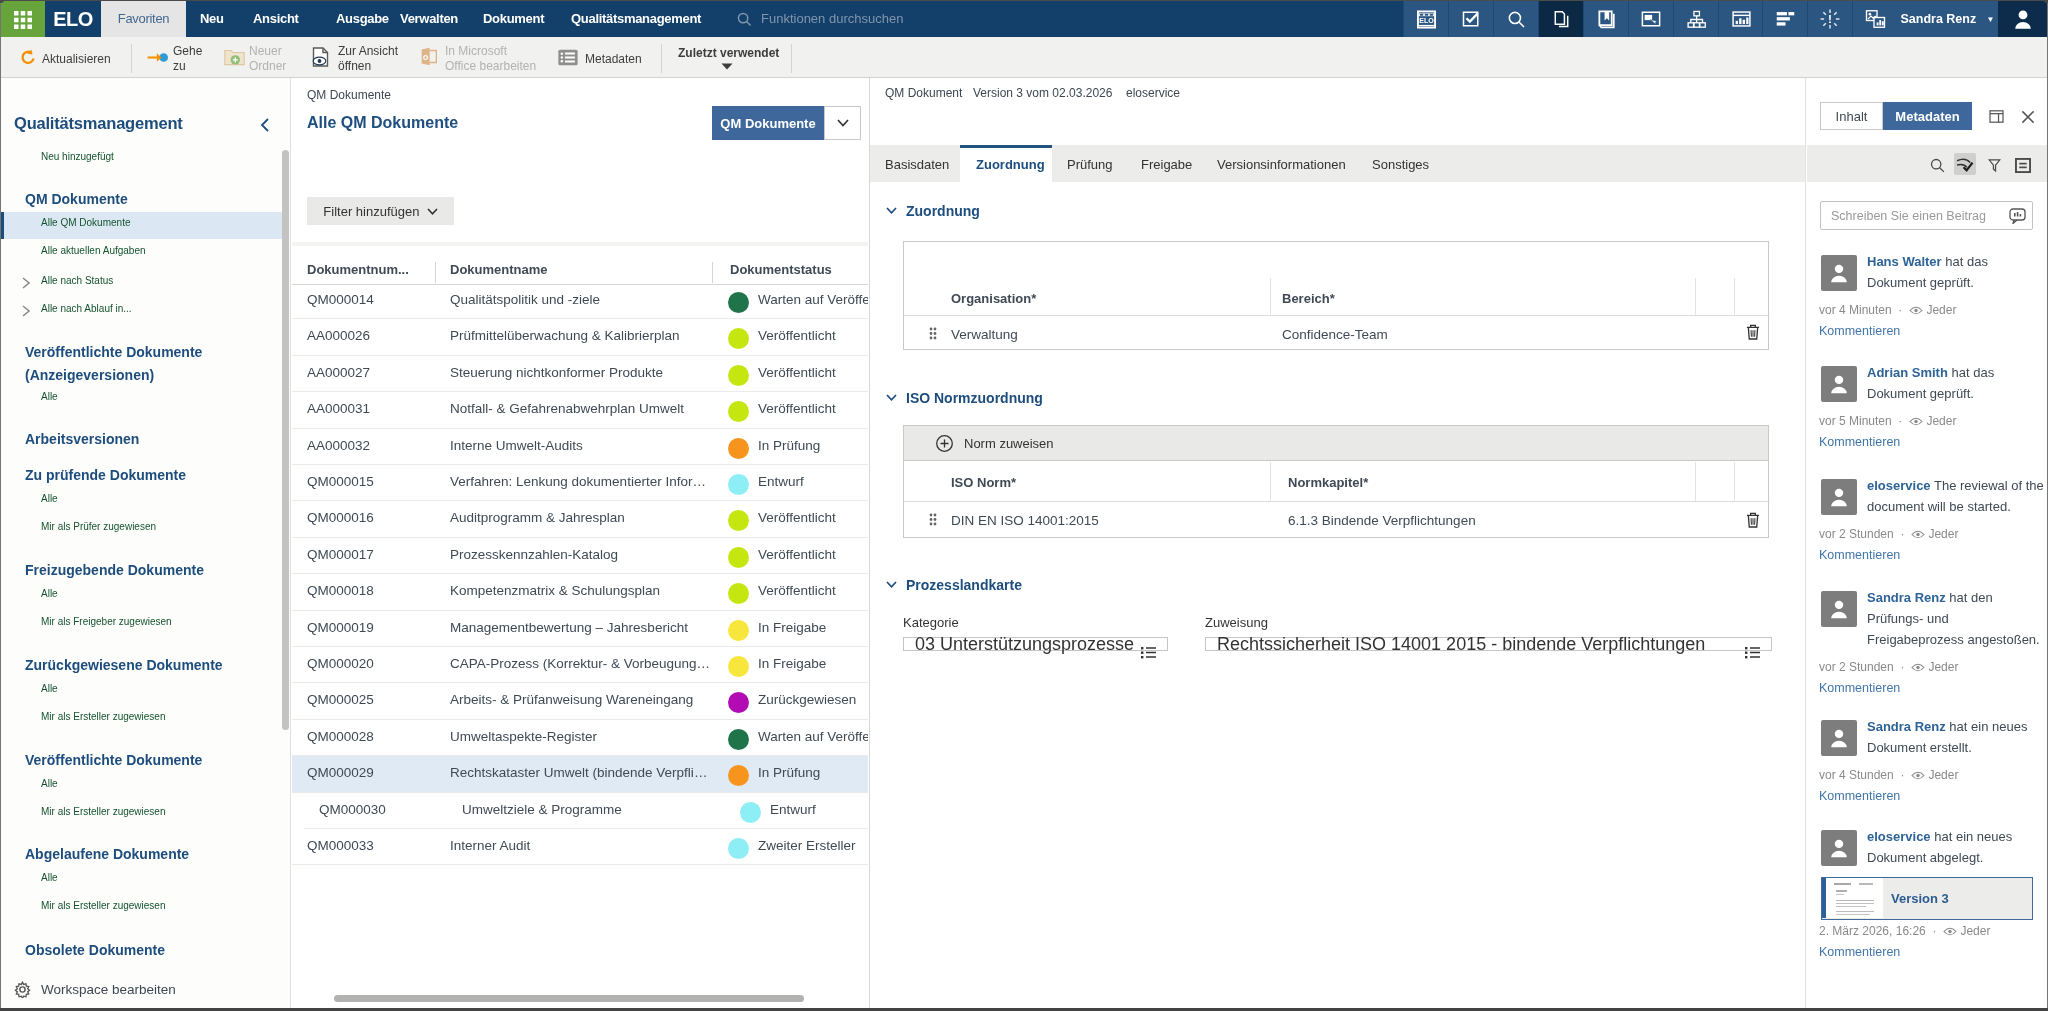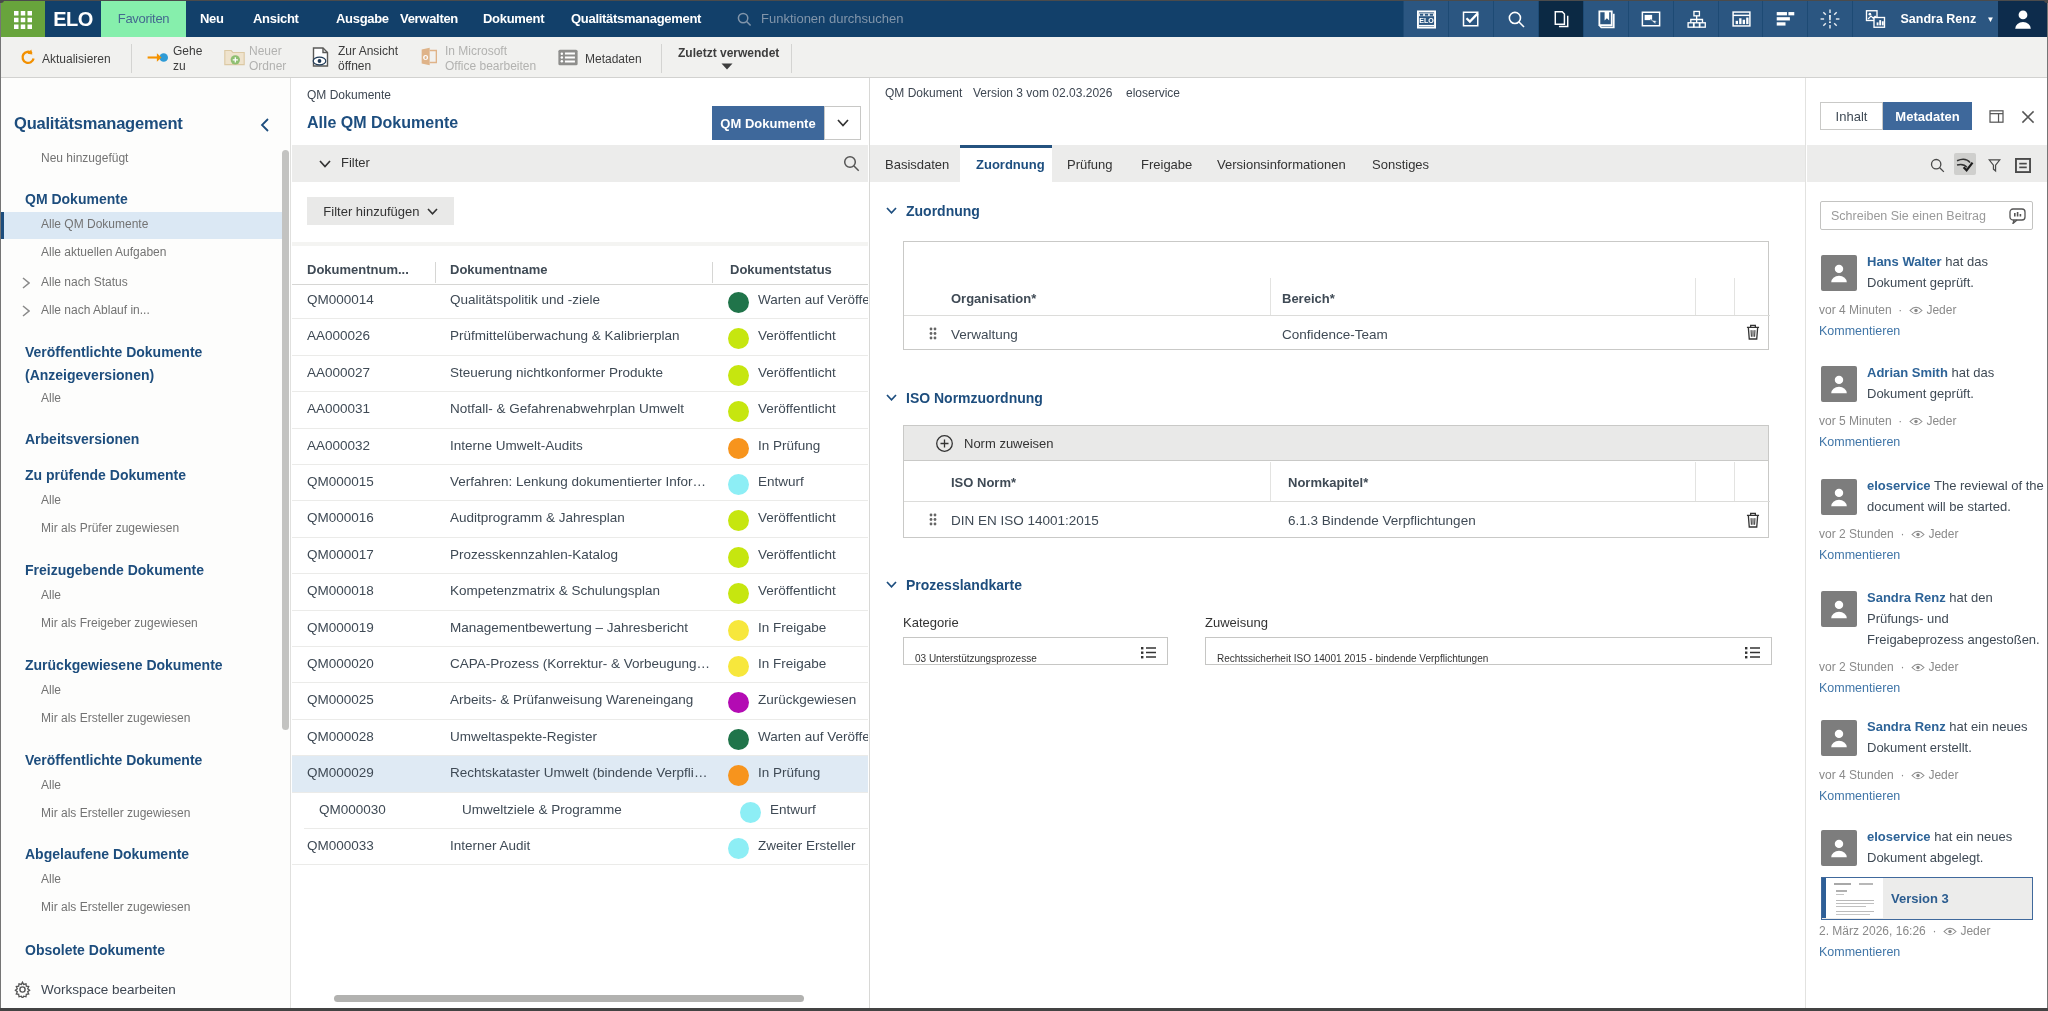--- a/index.html
+++ b/index.html
@@ -7,59 +7,59 @@
   html,body { width:2048px; height:1011px; overflow:hidden; }
   body { font-family:"Liberation Sans", sans-serif; background:#fff; position:relative; }
   .abs { position:absolute; }
 
   
   #topline { left:0; top:0; width:2048px; height:1px; background:#4b4b4b; }
   #navbar { left:0; top:1px; width:2048px; height:36px; background:#12406a; }
   #apptile { left:0; top:0; width:45px; height:36px; background:#68a43c; }
   #elologo { left:45px; top:0; width:56px; height:36px; color:#fff; font-size:20px; font-weight:bold; text-align:center; line-height:36px; letter-spacing:-0.5px; }
   .navtab { top:0; height:36px; line-height:36px; color:#fff; font-size:13px; font-weight:bold; letter-spacing:-0.3px; }
-  #favtab { left:101px; width:85px; background:#86efac; color:#44698f; font-weight:normal; text-align:center; }
+  #favtab { left:101px; width:85px; background:#e5e5e5; color:#44698f; font-weight:normal; text-align:center; }
   #navsearch { color:#8195aa; font-size:13px; }
   #navicons { right:0; top:0; height:36px; background:#2b5681; }
   .icontile { top:0; width:45px; height:36px; display:flex; align-items:center; justify-content:center; border-left:1px solid #1d4a74; }
   #usertile { background:#0d2c4c; }
 
   
   #ribbon { left:0; top:37px; width:2048px; height:41px; background:#f1f1ef; border-bottom:1px solid #d2d2d0; }
   .rib-item { top:2px; height:40px; display:flex; align-items:center; color:#3d3d3d; font-size:12px; }
   .rib-label2 { line-height:15px; }
   .rib-sep { top:7px; width:1px; height:29px; background:#d4d4d2; }
   .dis { color:#b2b2b0; }
 
   
   #sidebar { left:0; top:78px; width:291px; height:930px; background:#fdfdfc; border-right:1px solid #e0e0de; }
   #middle { left:292px; top:78px; width:576px; height:930px; background:#fff; }
   #mid-divider { left:868px; top:78px; width:2px; height:930px; background:#fff; border-right:1px solid #d8d8d6;}
   #detail { left:870px; top:78px; width:935px; height:930px; background:#fff; }
   #feed { left:1805px; top:78px; width:243px; height:930px; background:#fff; border-left:1px solid #e2e2e0; }
   #bottomline { left:0; top:1008px; width:2048px; height:3px; background:#434343; }
   .sb-sec { left:25px; color:#1d4d7d; font-size:14px; font-weight:bold; }
-  .sb-item { left:41px; color:#737373; font-size:12px; }
+  .sb-item { left:41px; color:#14532d; font-size:10px; }
   .sb-sel { left:0; top:134px; width:282px; height:27px; background:#dbe8f4; border-left:4px solid #1d4d7d; }
 
   
   .crumb { color:#3e4752; font-size:12px; }
   .paneltitle { color:#1d4e7f; font-weight:bold; }
   #filterbar { left:0; top:67px; width:576px; height:37px; background:#ececeb; }
   #addfilter { left:15px; top:119px; width:147px; height:28px; background:#e9e9e8; color:#333; font-size:13px; display:flex; align-items:center; justify-content:center; }
   .th { color:#3f4a55; font-weight:bold; font-size:13px; }
   .td { color:#3f4a55; font-size:13.5px; }
   .dot { width:21px; height:21px; border-radius:50%; }
 
   
   .sec-h { color:#1d4d7d; font-size:14px; font-weight:bold; }
   .dtable { border:1px solid #c9c9c7; background:#fff; }
   .dtable-head { background:#e9e9e8; border-bottom:1px solid #c9c9c7; display:flex; align-items:center; color:#333; font-size:13px; }
   .fld-label { color:#333; font-size:13px; }
-  .fld { border:1px solid #c6c6c4; height:28px; display:flex; align-items:flex-end; color:#333; font-size:10px; }
+  .fld { border:1px solid #c6c6c4; height:14px; display:flex; align-items:center; color:#333; font-size:18px; }
 
   
   .avatar { width:36px; height:36px; background:#7d7d7d; border-radius:2px; display:flex; align-items:center; justify-content:center; }
   .feedtext { color:#3f4a55; font-size:13px; line-height:21px; }
   .feedname { color:#2d6397; font-weight:bold; }
   .feedmeta { color:#8a8a8a; font-size:12px; }
   .feedlink { color:#4176a8; font-size:12.5px; }
 </style>
 </head>
 <body>
@@ -297,30 +297,20 @@
 </div>
 <div class="abs" id="middle">
   <div class="abs crumb" style="left:15px;top:10px;">QM Dokumente</div>
   <div class="abs paneltitle" style="left:15px;top:36px;font-size:16px;">Alle QM Dokumente</div>
   <div class="abs" style="left:420px;top:28px;width:112px;height:34px;background:#3e689b;color:#fff;font-size:13px;font-weight:bold;display:flex;align-items:center;justify-content:center;">QM Dokumente</div>
   <div class="abs" style="left:532px;top:28px;width:37px;height:34px;background:#fff;border:1px solid #c8c8c6;display:flex;align-items:center;justify-content:center;">
       <svg width="12" height="8" viewBox="0 0 12 8">
         <path d="M1 1 L6 6.5 L11 1" fill="none" stroke="#333" stroke-width="1.7"></path>
       </svg>
     </div>
-  <div class="abs" id="filterbar" style="left:0;width:576px;">
-    <svg class="abs" style="left:27px;top:15px" width="12" height="8" viewBox="0 0 12 8">
-        <path d="M1 1 L6 6.5 L11 1" fill="none" stroke="#333" stroke-width="1.7"></path>
-      </svg>
-    <div class="abs" style="left:49px;top:10px;color:#333;font-size:13px;">Filter</div>
-    <svg class="abs" style="left:551px;top:10px" width="17" height="17" viewBox="0 0 17 17">
-        <circle cx="7" cy="7" r="5.3" fill="none" stroke="#555" stroke-width="1.5"></circle>
-        <line x1="11" y1="11" x2="15.7" y2="15.7" stroke="#555" stroke-width="1.5"></line>
-      </svg>
-  </div>
   <div class="abs" id="addfilter" style="left:15px;">Filter hinzufügen&nbsp;&nbsp;<svg width="11" height="7" viewBox="0 0 11 7">
         <path d="M1 1 L5.5 5.8 L10 1" fill="none" stroke="#333" stroke-width="1.6"></path>
       </svg></div>
   <div class="abs" style="left:0;top:164px;width:576px;height:4px;background:#f4f4f2;"></div>
 
   <div class="abs th" style="left:15px;top:184px;">Dokumentnum...</div>
   <div class="abs th" style="left:158px;top:184px;">Dokumentname</div>
   <div class="abs th" style="left:438px;top:184px;">Dokumentstatus</div>
   <div class="abs" style="left:143px;top:184px;width:1px;height:21px;background:#d6d6d4;"></div>
   <div class="abs" style="left:420px;top:184px;width:1px;height:21px;background:#d6d6d4;"></div>

